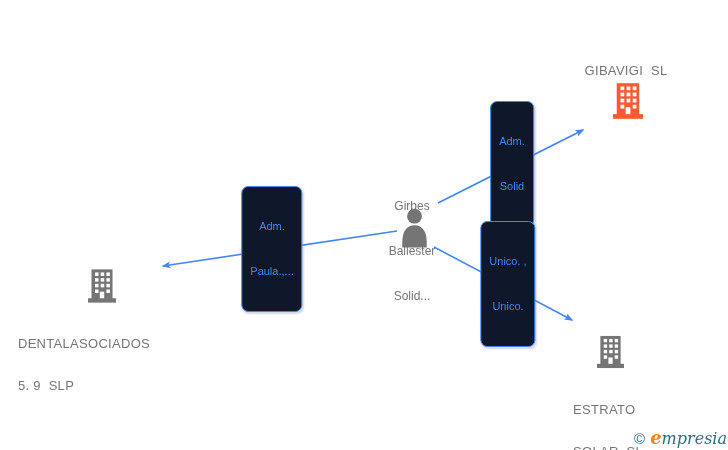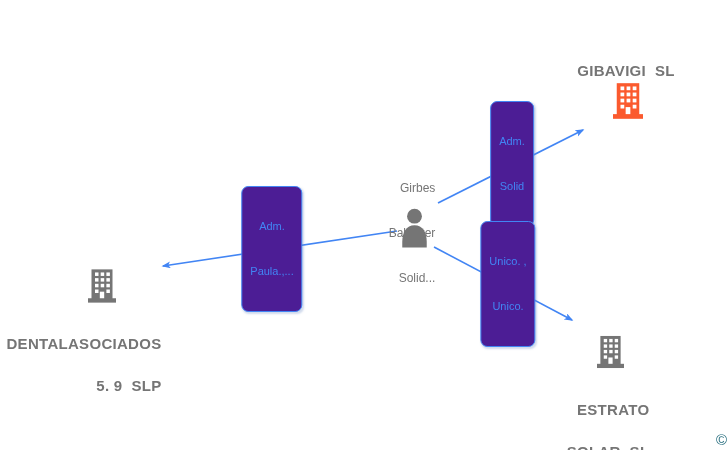--- a/index.html
+++ b/index.html
@@ -29,50 +29,49 @@
   
   .abs { position: absolute; }
   .node-icon { display: block; }
   .icon-gray { color: var(--icon_gray); }
   .icon-orange { color: var(--brand_orange); }
 
   .person-node { left: 400px; top: 207px; cursor: pointer; }
   .person-icon { color: var(--icon_gray); }
 
   .person-name {
-    left: 412px; top: 151px;
+    left: 412px; top: 169px;
     transform: translateX(-50%);
-    text-align: right;
+    text-align: center;
     color: var(--text_gray);
     font-size: 12px;
     line-height: 15px;
     white-space: pre;
   }
 
   .company-label {
     color: var(--text_gray);
-    font-size: 15px;
+    font-size: 13px;
     line-height: 14px;
-    text-align: right;
+    text-align: left;
     letter-spacing: 0.3px;
     white-space: pre;
-    font-weight: bold;
   }
   .gibavigi-label { left: 626px; top: 64px; transform: translateX(-50%); }
   .gibavigi-icon  { left: 613px; top: 83px; }
   .dental-icon    { left: 88px;  top: 268px; }
   .dental-label   { left: 84px; top: 309px; transform: translateX(-50%); }
   .estrato-icon   { left: 597px; top: 334px; }
   .estrato-label  { left: 608px; top: 375px; transform: translateX(-50%); }
 
   
   .edge-label {
     position: absolute;
     transform: translate(-50%, -50%);
-    background: #4c1d95;
+    background: #0f172a;
     border: 1.3px solid var(--accent_blue);
     border-radius: 7px;
     color: var(--accent_blue);
     font-size: 11px;
     line-height: 15px;
     text-align: center;
     padding: 2px 8px;
     white-space: pre;
     box-shadow: 1.5px 1.5px 2px rgba(120, 150, 200, 0.35);
   }
@@ -217,15 +216,16 @@
     <div>Adm.</div>
     <div>Paula.,...</div>
   </div>
   <div class="edge-label lbl-consej">
     <div>Unico. ,</div>
     <div>Unico.</div>
   </div>
 
   <div class="footer">
     <span class="copyright-glyph">©</span>
+    <span class="brand"><span class="brand-e">e</span><span class="brand-rest">mpresia</span></span>
   </div>
 
 </div>
 
 </body></html>

